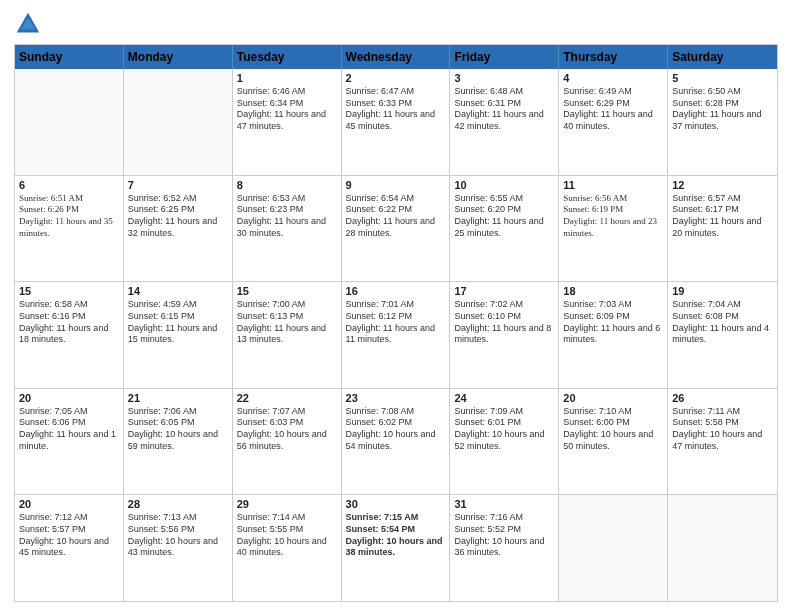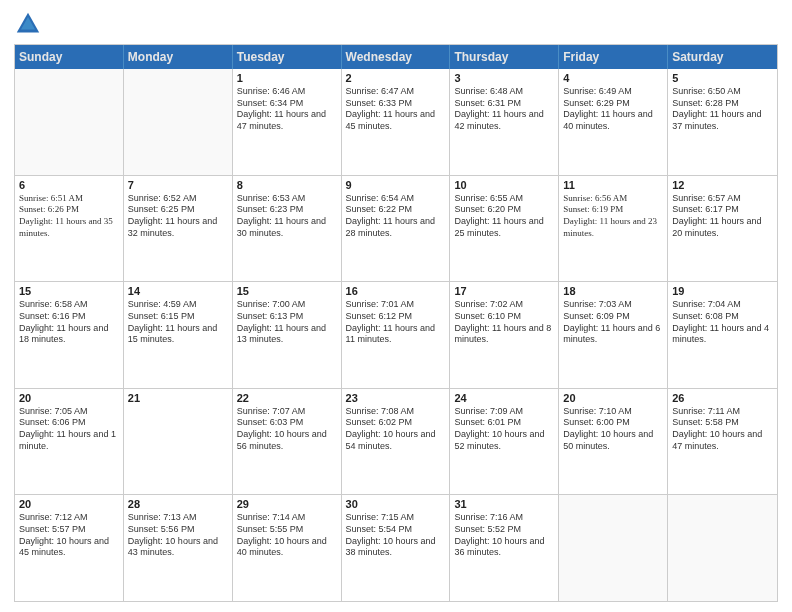--- a/index.html
+++ b/index.html
@@ -60,21 +60,21 @@
       display: flex;
       flex-direction: column;
       border: 1px solid #ccc;
     }
     .cal-header-row {
       display: grid;
       grid-template-columns: repeat(7, 1fr);
       background: #2a6db5;
     }
     .cal-header-cell {
-      color: #e5e5e5;
+      color: #000000;
       font-size: 12px;
       font-weight: bold;
       padding: 5px 4px;
       text-align: left;
       border-right: 1px solid #4a8dc5;
     }
     .cal-header-cell:last-child { border-right: none; }
     .cal-body {
       flex: 1;
       display: flex;
@@ -130,22 +130,22 @@
       <div class="title-location"></div>
     </div>
   </div>
 
   <div class="calendar">
     <div class="cal-header-row">
     <div class="cal-header-cell">Sunday</div>
         <div class="cal-header-cell">Monday</div>
         <div class="cal-header-cell">Tuesday</div>
         <div class="cal-header-cell">Wednesday</div>
+        <div class="cal-header-cell">Friday</div>
         <div class="cal-header-cell">Thursday</div>
-        <div class="cal-header-cell">Friday</div>
         <div class="cal-header-cell">Saturday</div>
       </div>
     <div class="cal-body">
     <div class="cal-week">
           <div class="cal-cell empty"></div>
           <div class="cal-cell empty"></div>
           <div class="cal-cell">
             <div class="cal-day-num">1</div>
             <div class="cal-cell-text" style="white-space: pre-line;">Sunrise: 6:46 AM
 Sunset: 6:34 PM
@@ -266,20 +266,23 @@
         </div>
         <div class="cal-week">
           <div class="cal-cell">
             <div class="cal-day-num">20</div>
             <div class="cal-cell-text" style="white-space: pre-line;">Sunrise: 7:05 AM
 Sunset: 6:06 PM
 Daylight: 11 hours and 1 minute.</div>
           </div>
           <div class="cal-cell">
             <div class="cal-day-num">21</div>
+            <div class="cal-cell-text" style="white-space: pre-line;">Sunrise: 7:06 AM
+Sunset: 6:05 PM
+Daylight: 10 hours and 59 minutes.</div>
           </div>
           <div class="cal-cell">
             <div class="cal-day-num">22</div>
             <div class="cal-cell-text" style="white-space: pre-line;">Sunrise: 7:07 AM
 Sunset: 6:03 PM
 Daylight: 10 hours and 56 minutes.</div>
           </div>
           <div class="cal-cell">
             <div class="cal-day-num">23</div>
             <div class="cal-cell-text" style="white-space: pre-line;">Sunrise: 7:08 AM
@@ -319,21 +322,21 @@
 Daylight: 10 hours and 43 minutes.</div>
           </div>
           <div class="cal-cell">
             <div class="cal-day-num">29</div>
             <div class="cal-cell-text" style="white-space: pre-line;">Sunrise: 7:14 AM
 Sunset: 5:55 PM
 Daylight: 10 hours and 40 minutes.</div>
           </div>
           <div class="cal-cell">
             <div class="cal-day-num">30</div>
-            <div class="cal-cell-text" style="white-space: pre-line;">Sunrise: 7:15 AM
+            <div class="cal-cell-text" style="white-space: pre-line; font-weight: bold;">Sunrise: 7:15 AM
 Sunset: 5:54 PM
 Daylight: 10 hours and 38 minutes.</div>
           </div>
           <div class="cal-cell">
             <div class="cal-day-num">31</div>
             <div class="cal-cell-text" style="white-space: pre-line;">Sunrise: 7:16 AM
 Sunset: 5:52 PM
 Daylight: 10 hours and 36 minutes.</div>
           </div>
           <div class="cal-cell empty"></div>

